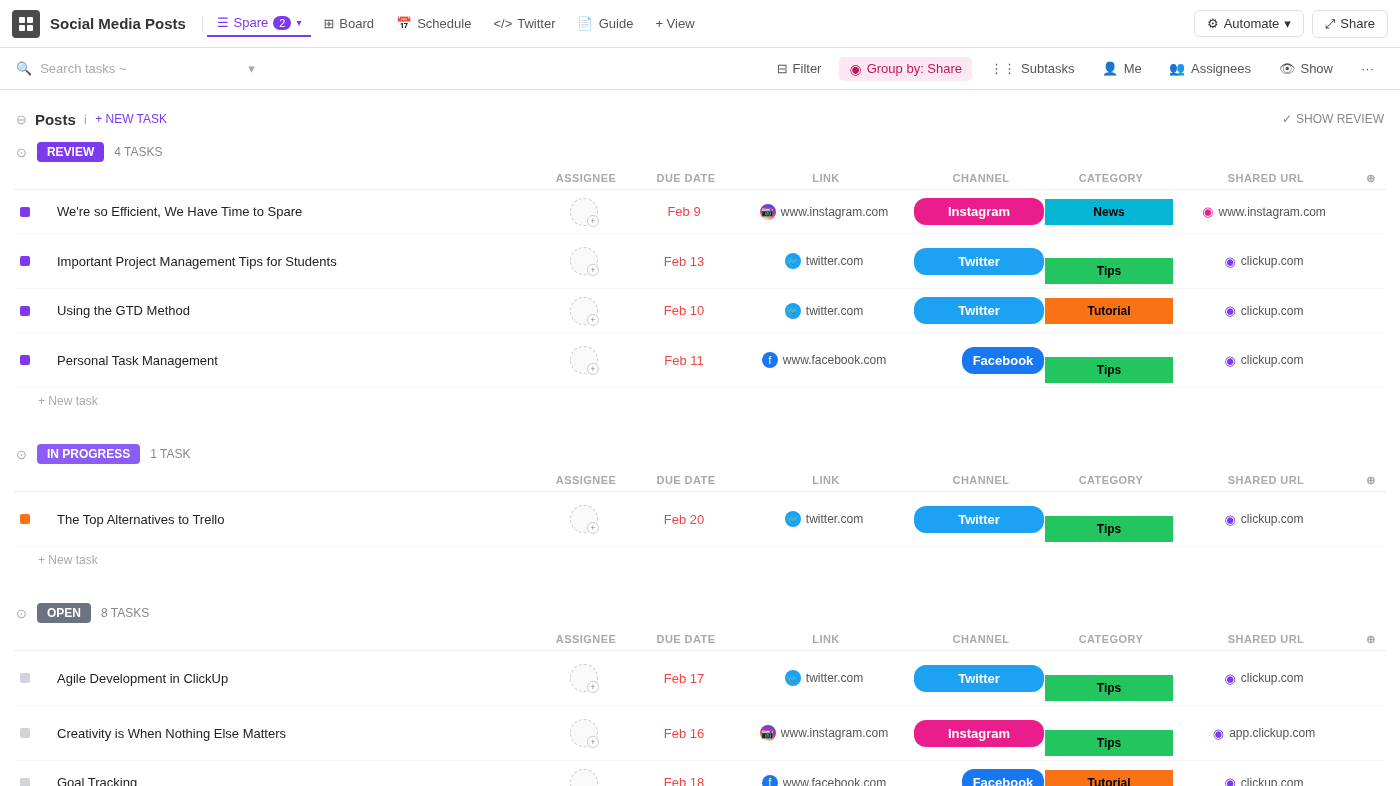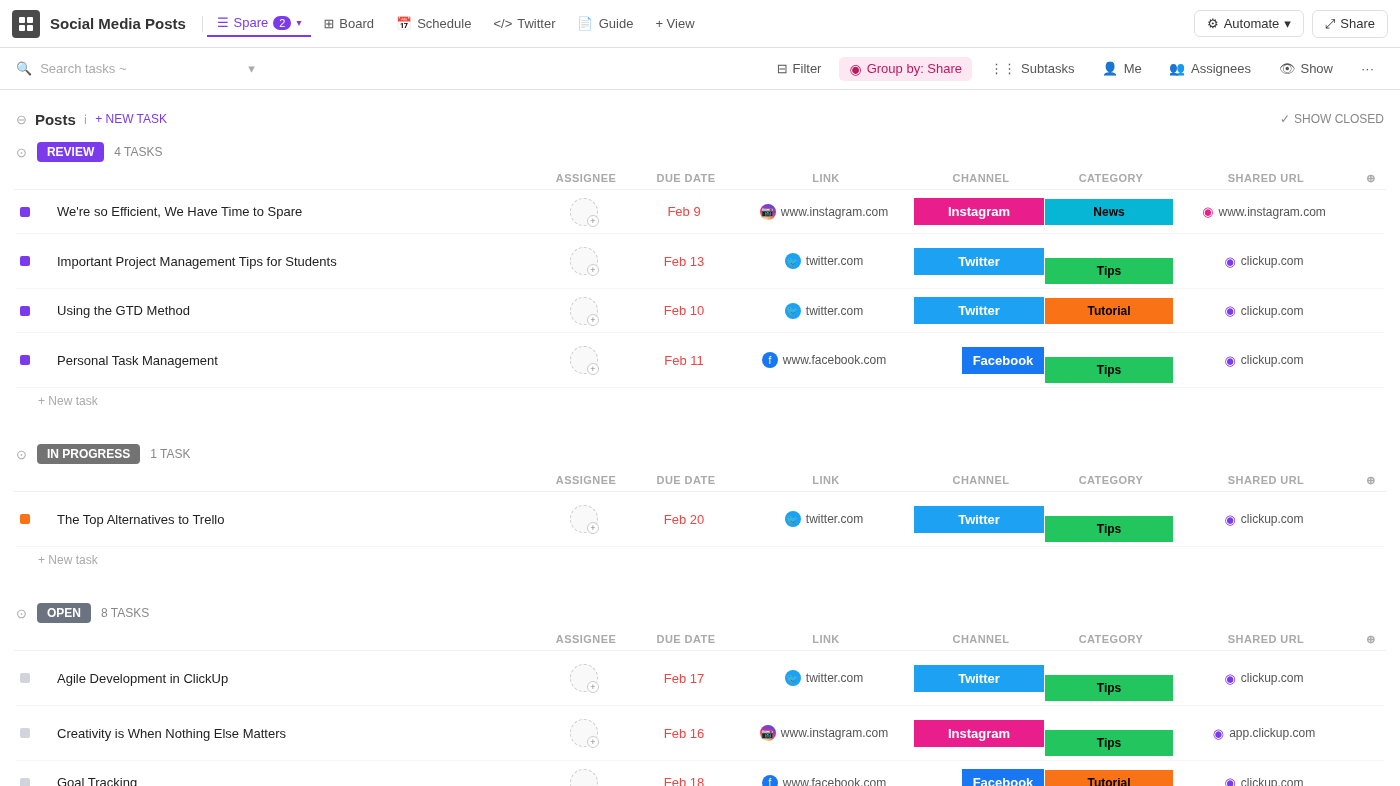--- a/index.html
+++ b/index.html
@@ -33,21 +33,21 @@
     .info-icon { color: #aaa; cursor: pointer; }
     .new-task-btn { color: #7c3aed; cursor: pointer; font-size: 12px; }
     .show-closed { margin-left: auto; color: #888; font-size: 12px; cursor: pointer; display: flex; align-items: center; gap: 4px; }
 
     
     .group { margin-bottom: 24px; }
     .group-header { display: flex; align-items: center; gap: 10px; padding: 6px 0; }
     .group-label { display: flex; align-items: center; gap: 6px; }
     .status-badge { padding: 3px 10px; border-radius: 4px; font-size: 12px; font-weight: 700; color: #fff; }
     .status-review { background: #7c3aed; }
-    .status-inprogress { background: #737373; }
+    .status-inprogress { background: #8b5cf6; }
     .status-open { background: #6b7280; }
     .task-count { color: #888; font-size: 12px; }
 
     
     .table-header { display: grid; grid-template-columns: 1fr 100px 100px 180px 130px 130px 180px 30px; border-bottom: 1px solid #f0f0f0; padding: 4px 0; margin: 0 -2px; }
     .col-header { font-size: 11px; font-weight: 600; color: #aaa; text-transform: uppercase; letter-spacing: 0.04em; text-align: center; }
     .col-header.left { text-align: left; padding-left: 28px; }
 
     
     .task-row { display: grid; grid-template-columns: 1fr 100px 100px 180px 130px 130px 180px 30px; align-items: center; padding: 4px 0; border-bottom: 1px solid #f5f5f5; min-height: 44px; }
@@ -58,21 +58,21 @@
     .dot-gray { background: #d1d5db; }
     .task-name { font-size: 13px; color: #222; margin-left: 19px; }
     .cell-center { text-align: center; display: flex; align-items: center; justify-content: center; }
     .due-date { color: #ef4444; font-size: 13px; text-align: right; }
     .link-cell { display: flex; align-items: center; gap: 5px; font-size: 12px; color: #555; justify-content: center; }
     .link-icon { width: 16px; height: 16px; flex-shrink: 0; border-radius: 50%; display: flex; align-items: center; justify-content: center; font-size: 10px; }
     .link-icon.instagram { background: radial-gradient(circle at 30% 107%, #fdf497 0%, #fdf497 5%, #fd5949 45%, #d6249f 60%, #285AEB 90%); color: #fff; }
     .link-icon.twitter { background: #1da1f2; color: #fff; }
     .link-icon.facebook { background: #1877f2; color: #fff; }
     .channel-cell { display: flex; align-items: center; justify-content: center; }
-    .channel-badge { padding: 6px 0; width: 136px; text-align: center; border-radius: 0; font-size: 13px; font-weight: 600; color: #fff; }
+    .channel-badge { padding: 6px 0; width: 136px; text-align: center; border-radius: 12px; font-size: 13px; font-weight: 600; color: #fff; }
     .ch-instagram { background: #e91e8c; }
     .ch-twitter { background: #1da1f2; }
     .ch-facebook { background: #1877f2; margin-left: 48px; }
     .category-cell { display: flex; align-items: center; justify-content: center; }
     .category-badge { padding: 6px 0; width: 128px; text-align: center; border-radius: 0; font-size: 12px; font-weight: 600; color: #000000; }
     .cat-news { background: #06b6d4; }
     .cat-tips { background: #22c55e; margin-top: 20px; }
     .cat-tutorial { background: #f97316; }
     .shared-url-cell { display: flex; align-items: center; gap: 5px; font-size: 12px; color: #555; justify-content: center; }
 
@@ -176,21 +176,21 @@
 
 <div class="main">
 
   <div class="section-header">
     <span class="chevron-icon">⊖</span>
     <span class="title">Posts</span>
     <span class="info-icon">ℹ</span>
     <span class="new-task-btn">+ NEW TASK</span>
     <div class="show-closed">
       <span>✓</span>
-      <span>SHOW CLOSED</span>
+      <span>SHOW REVIEW</span>
     </div>
   </div>
 
   <div class="group">
     <div class="group-header">
       <span class="chevron-icon">⊙</span>
       <div class="group-label">
         <span class="status-badge status-review">REVIEW</span>
       </div>
       <span class="task-count">4 TASKS</span>

